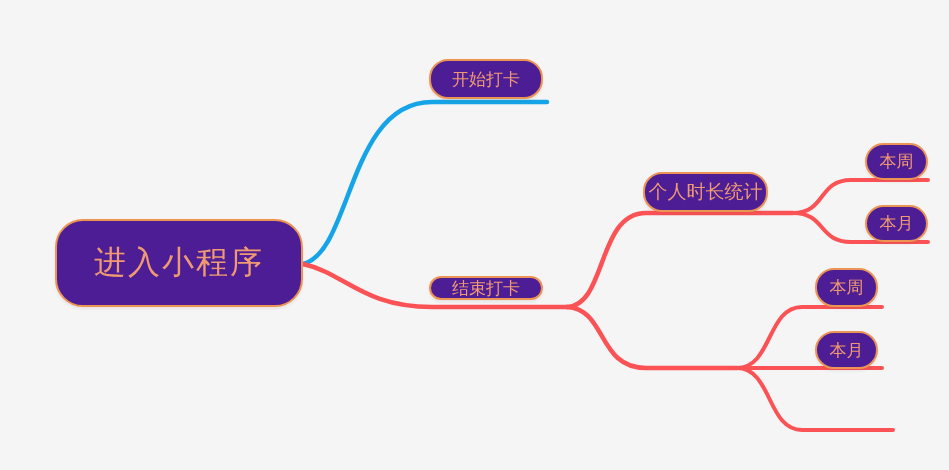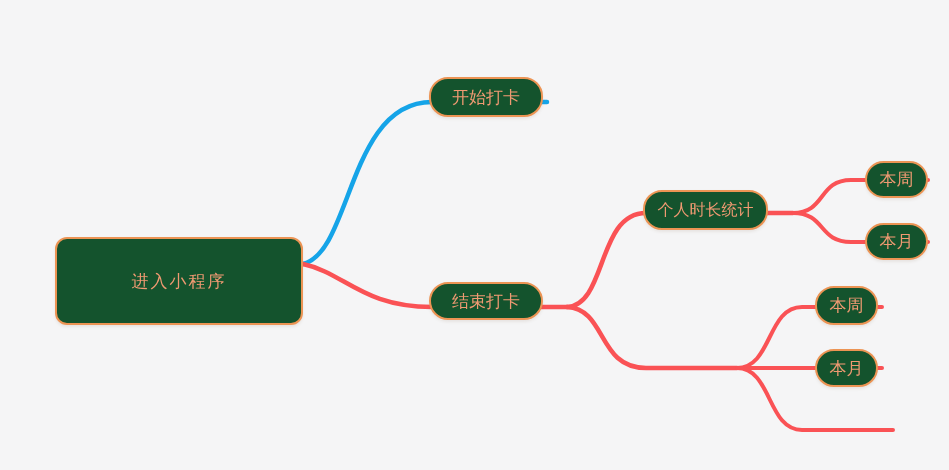--- a/index.html
+++ b/index.html
@@ -12,42 +12,41 @@
     width:949px;height:470px;
     background:#f5f5f6;
     overflow:hidden;
   }
   .edges{
     position:absolute;left:0;top:0;width:949px;height:470px;
   }
   .node{
     position:absolute;
     display:flex;align-items:center;justify-content:center;
-    background:#14532d;
+    background:#4c1d95;
     border:2px solid #EC9454;
     color:#F09A72;
     box-sizing:border-box;
     box-shadow:0 2px 3px rgba(120,90,60,0.10);
     white-space:nowrap;
     cursor:pointer;
-    margin-top:18px;
   }
   .node-root{
     left:55px;top:219px;width:248px;height:88px;
-    border-radius:12px;
-    font-size:17px;
+    border-radius:28px;
+    font-size:32px;
     letter-spacing:2px;
   }
   .node-child{
     border-radius:19px;
     font-size:17px;
   }
   .n-start   {left:429px;top:59px; width:114px;height:40px;}
-  .n-end     {left:429px;top:264px;width:114px;height:38px;}
-  .n-stats   {left:643px;top:172px;width:125px;height:40px;font-size:16px;}
+  .n-end     {left:429px;top:276px;width:114px;height:24px;}
+  .n-stats   {left:643px;top:172px;width:125px;height:40px;font-size:19px;}
   .n-rank    {left:645px;top:330px;width:74px; height:38px;}
   .n-week1   {left:865px;top:143px;width:63px; height:37px;}
   .n-month1  {left:865px;top:205px;width:63px; height:37px;}
   .n-week2   {left:815px;top:268px;width:63px; height:39px;}
   .n-month2  {left:815px;top:331px;width:63px; height:38px;}
   .n-semester{left:815px;top:393px;width:76px; height:38px;}
 </style>
 </head>
 <body>
 

